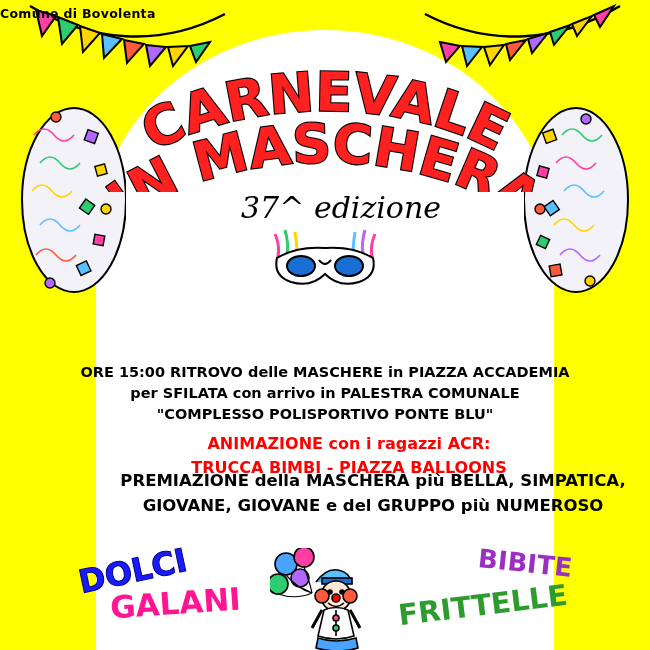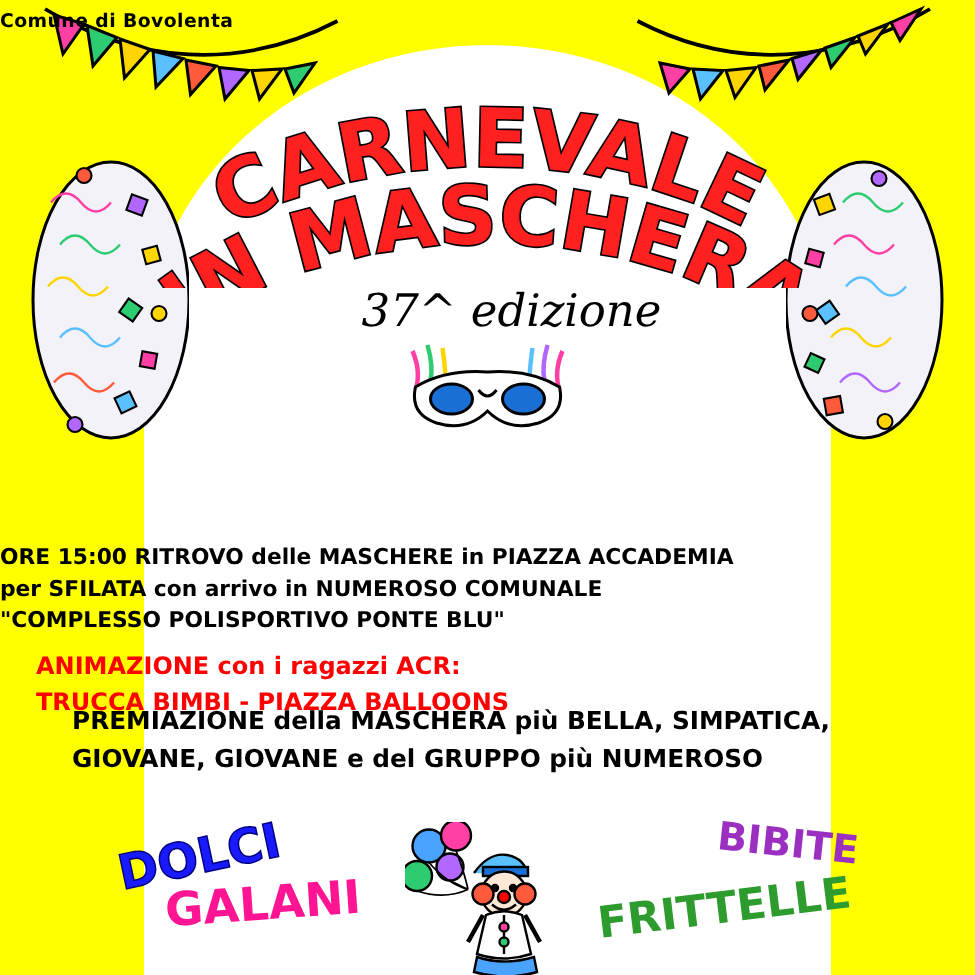--- a/index.html
+++ b/index.html
@@ -103,20 +103,21 @@
     font-weight: bold;
     color: #ff0000;
     letter-spacing: 0.5px;
     z-index: 7;
     font-family: "DejaVu Sans", sans-serif;
   }
   .block {
     position: absolute;
     left: 0;
     width: 650px;
+    text-align: center;
     z-index: 7;
   }
   .block .ln {
     display: block;
     color: #000000;
     font-size: 14.5px;
     font-weight: bold;
     line-height: 21px;
     font-family: "DejaVu Sans", sans-serif;
   }
@@ -270,21 +271,21 @@
       <path d="M12 30 q20 -12 48 -10 q28 -2 48 10 q4 18 -14 24 q-20 6 -34 -8 q-14 14 -34 8 q-18 -6 -14 -24 z" fill="#ffffff"></path>
       <ellipse cx="36" cy="38" rx="14" ry="10" fill="#1a6fd4"></ellipse>
       <ellipse cx="84" cy="38" rx="14" ry="10" fill="#1a6fd4"></ellipse>
       <path d="M54 32 q6 8 12 0" fill="none"></path>
     </g>
   </svg>
 
 
   <div class="block" id="info-block">
     <span class="ln">ORE 15:00 RITROVO delle MASCHERE in PIAZZA ACCADEMIA</span>
-    <span class="ln">per SFILATA con arrivo in NUMEROSO COMUNALE</span>
+    <span class="ln">per SFILATA con arrivo in PALESTRA COMUNALE</span>
     <span class="ln">"COMPLESSO POLISPORTIVO PONTE BLU"</span>
   </div>
 
   <div class="block" id="anim-block">
     <span class="ln">ANIMAZIONE con i ragazzi ACR:</span>
     <span class="ln">TRUCCA BIMBI - PIAZZA BALLOONS</span>
   </div>
 
   <div class="block" id="prem-block">
     <span class="ln">PREMIAZIONE della MASCHERA più BELLA, SIMPATICA,</span>

